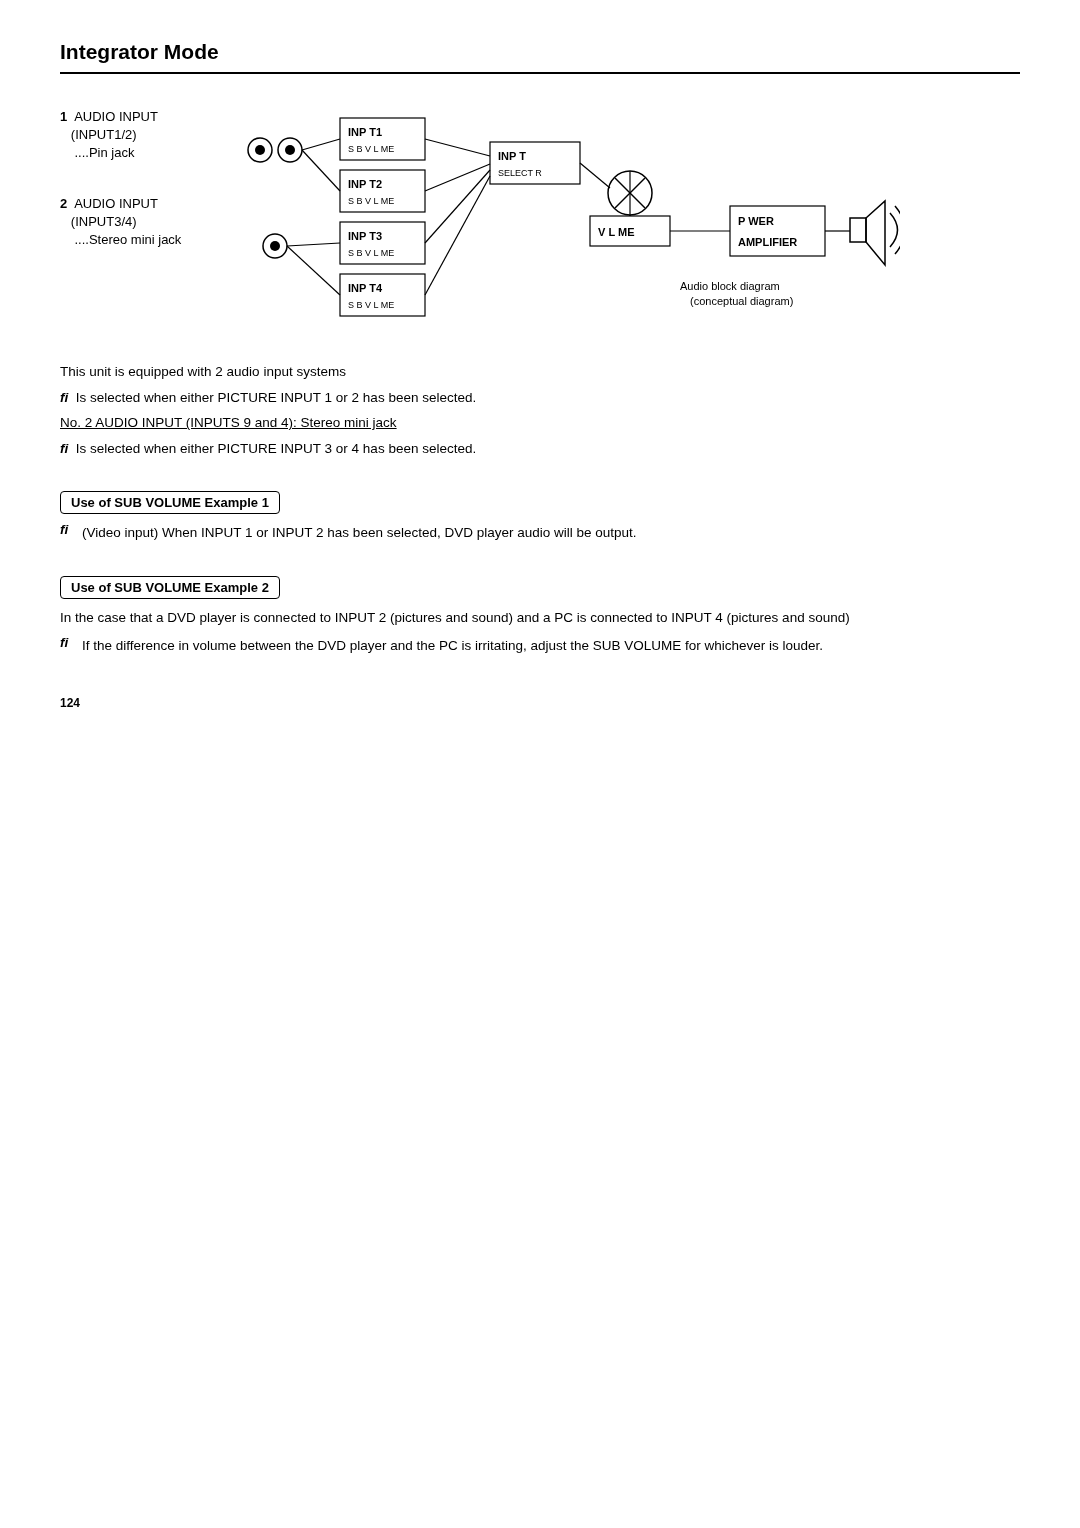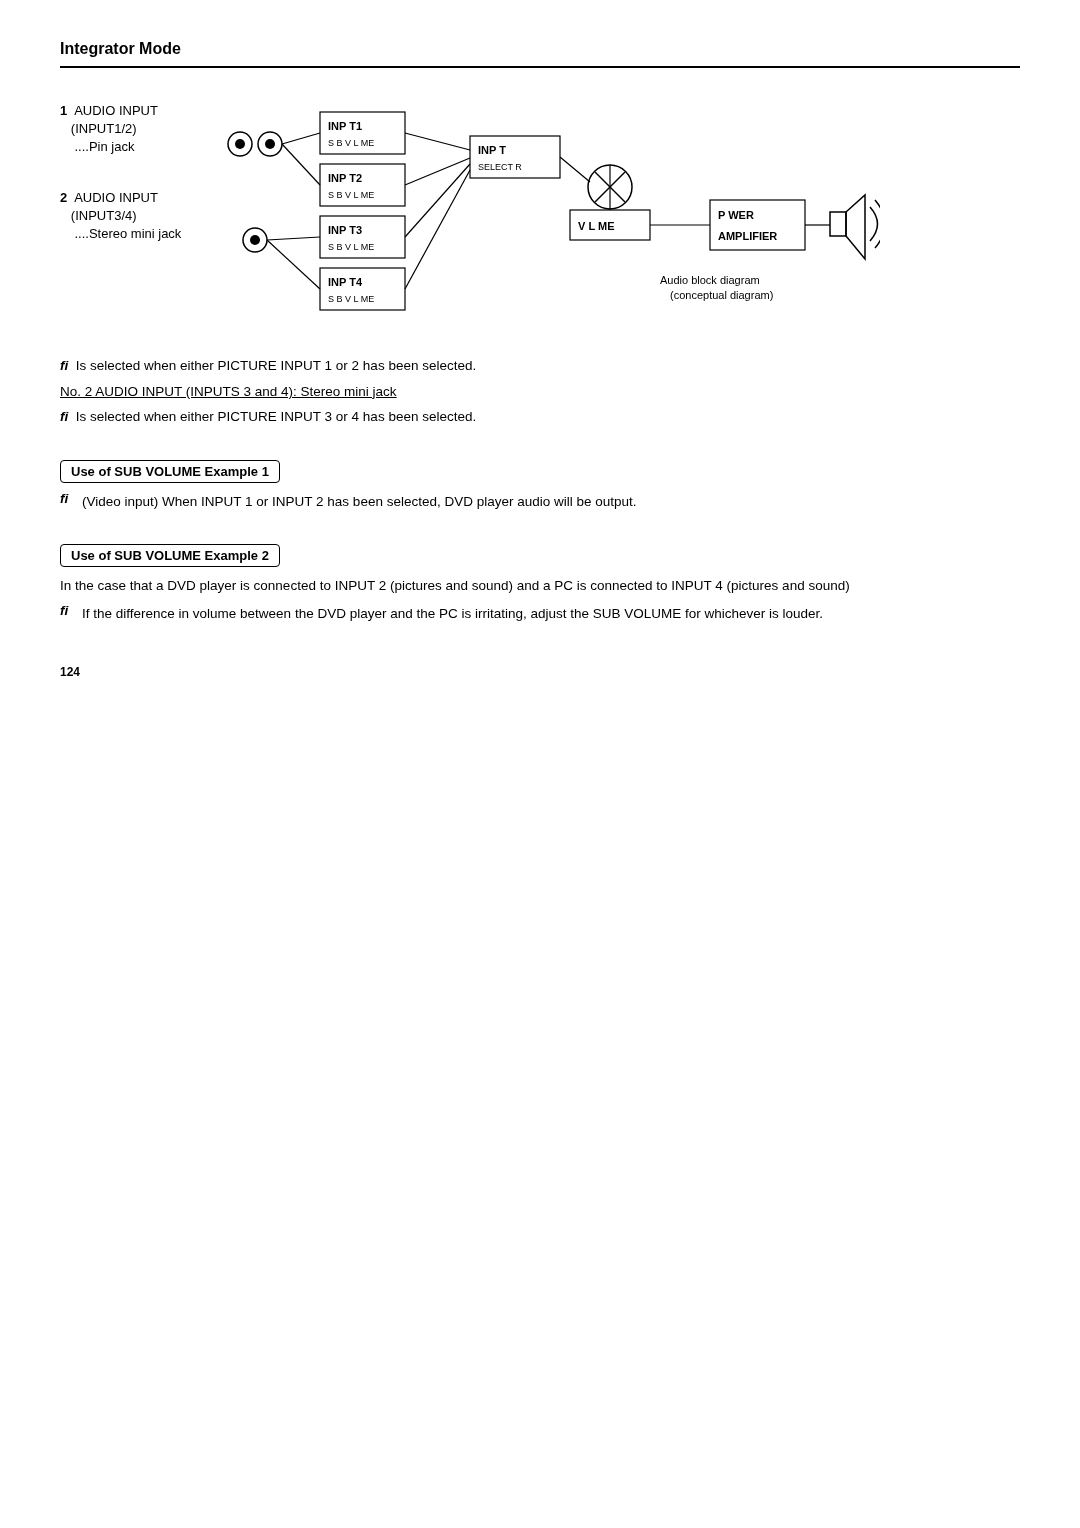--- a/index.html
+++ b/index.html
@@ -13,27 +13,28 @@
       padding: 40px 60px 60px 60px;
     }
 
     .page-header {
       border-bottom: 2px solid #000;
       padding-bottom: 8px;
       margin-bottom: 24px;
     }
 
     .page-title {
-      font-size: 16px;
+      font-size: 21px;
       font-weight: bold;
     }
 
     
     .diagram-section {
       display: flex;
+      gap: 20px;
       margin-bottom: 30px;
       align-items: flex-start;
     }
 
     .input-labels {
       min-width: 160px;
       font-size: 13px;
       padding-top: 10px;
     }
 
@@ -212,25 +213,26 @@
 
       <line x1="585" y1="133" x2="610" y2="133" stroke="#000" stroke-width="1.2"></line>
 
       <text x="440" y="192" font-family="Arial" font-size="11">Audio block diagram</text>
       <text x="450" y="207" font-family="Arial" font-size="11">(conceptual diagram)</text>
     </svg>
   </div>
 </div>
 
 <div class="text-section">
+  <p>This unit is equipped with 2 audio input systems</p>
   <p>
     <span style="font-style:italic;font-weight:bold;">fi</span>&nbsp;&nbsp;Is selected when either PICTURE INPUT 1 or 2 has been selected.
   </p>
   <p>
-    <span class="underline">No. 2 AUDIO INPUT (INPUTS 3 and 4): Stereo mini jack</span>
+    <span class="underline">No. 2 AUDIO INPUT (INPUTS 9 and 4): Stereo mini jack</span>
   </p>
   <p>
     <span style="font-style:italic;font-weight:bold;">fi</span>&nbsp;&nbsp;Is selected when either PICTURE INPUT 3 or 4 has been selected.
   </p>
 </div>
 
 <div class="example-section">
   <div>
     <span class="example-box">Use of SUB VOLUME  Example 1</span>
   </div>

